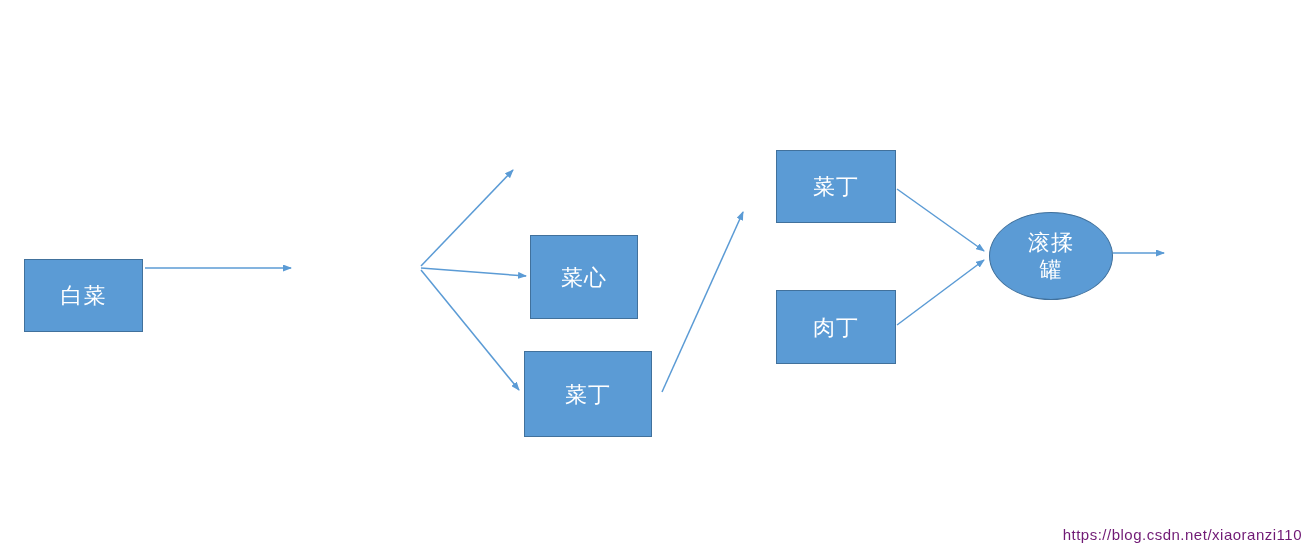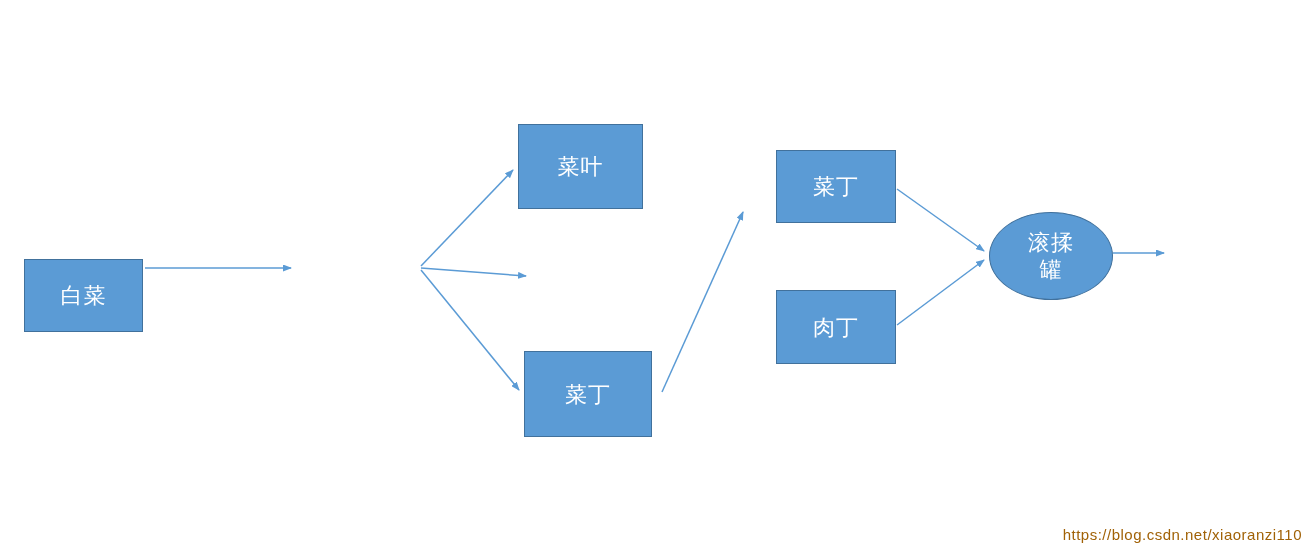--- a/index.html
+++ b/index.html
@@ -63,26 +63,26 @@
       </defs>
       <line x1="145" y1="268" x2="291" y2="268" stroke="#5b9bd5" stroke-width="1.5" marker-end="url(#arrow)"></line>
       <line x1="421" y1="266" x2="513" y2="170" stroke="#5b9bd5" stroke-width="1.5" marker-end="url(#arrow)"></line>
       <line x1="421" y1="268" x2="526" y2="276" stroke="#5b9bd5" stroke-width="1.5" marker-end="url(#arrow)"></line>
       <line x1="421" y1="270" x2="519" y2="390" stroke="#5b9bd5" stroke-width="1.5" marker-end="url(#arrow)"></line>
       <line x1="662" y1="392" x2="743" y2="212" stroke="#5b9bd5" stroke-width="1.5" marker-end="url(#arrow)"></line>
       <line x1="897" y1="189" x2="984" y2="251" stroke="#5b9bd5" stroke-width="1.5" marker-end="url(#arrow)"></line>
       <line x1="897" y1="325" x2="984" y2="260" stroke="#5b9bd5" stroke-width="1.5" marker-end="url(#arrow)"></line>
       <line x1="1113" y1="253" x2="1164" y2="253" stroke="#5b9bd5" stroke-width="1.5" marker-end="url(#arrow)"></line>
     </svg>
-  <div class="watermark" style="color: #a16207;">https://blog.csdn.net/xiaoranzi110</div>
+  <div class="watermark" style="color: #701a75;">https://blog.csdn.net/xiaoranzi110</div>
 <div class="node rect" style="left: 24px; top: 231px; width: 119px; height: 73px; background: rgb(91, 155, 213); border: 1.5px solid rgb(65, 113, 156); color: rgb(255, 255, 255); margin-top: 28px;">
       <span>白菜</span>
     </div>
-    <div class="node rect" style="left: 518px; top: 124px; width: 125px; height: 85px; background: rgb(91, 155, 213); border: 1.5px solid rgb(65, 113, 156); color: rgb(255, 255, 255);">
-      <span>菜叶</span>
+    <div class="node rect" style="left: 530px; top: 235px; width: 108px; height: 84px; background: rgb(91, 155, 213); border: 1.5px solid rgb(65, 113, 156); color: rgb(255, 255, 255);">
+      <span>菜心</span>
     </div>
     <div class="node rect" style="left: 524px; top: 351px; width: 128px; height: 86px; background: rgb(91, 155, 213); border: 1.5px solid rgb(65, 113, 156); color: rgb(255, 255, 255);">
       <span>菜丁</span>
     </div>
     <div class="node rect" style="left: 776px; top: 150px; width: 120px; height: 73px; background: rgb(91, 155, 213); border: 1.5px solid rgb(65, 113, 156); color: rgb(255, 255, 255);">
       <span>菜丁</span>
     </div>
     <div class="node ellipse" style="left: 989px; top: 212px; width: 124px; height: 88px; background: rgb(91, 155, 213); border: 1.5px solid rgb(65, 113, 156); color: rgb(255, 255, 255);">
       <span>滚揉</span>
       <span>罐</span>

